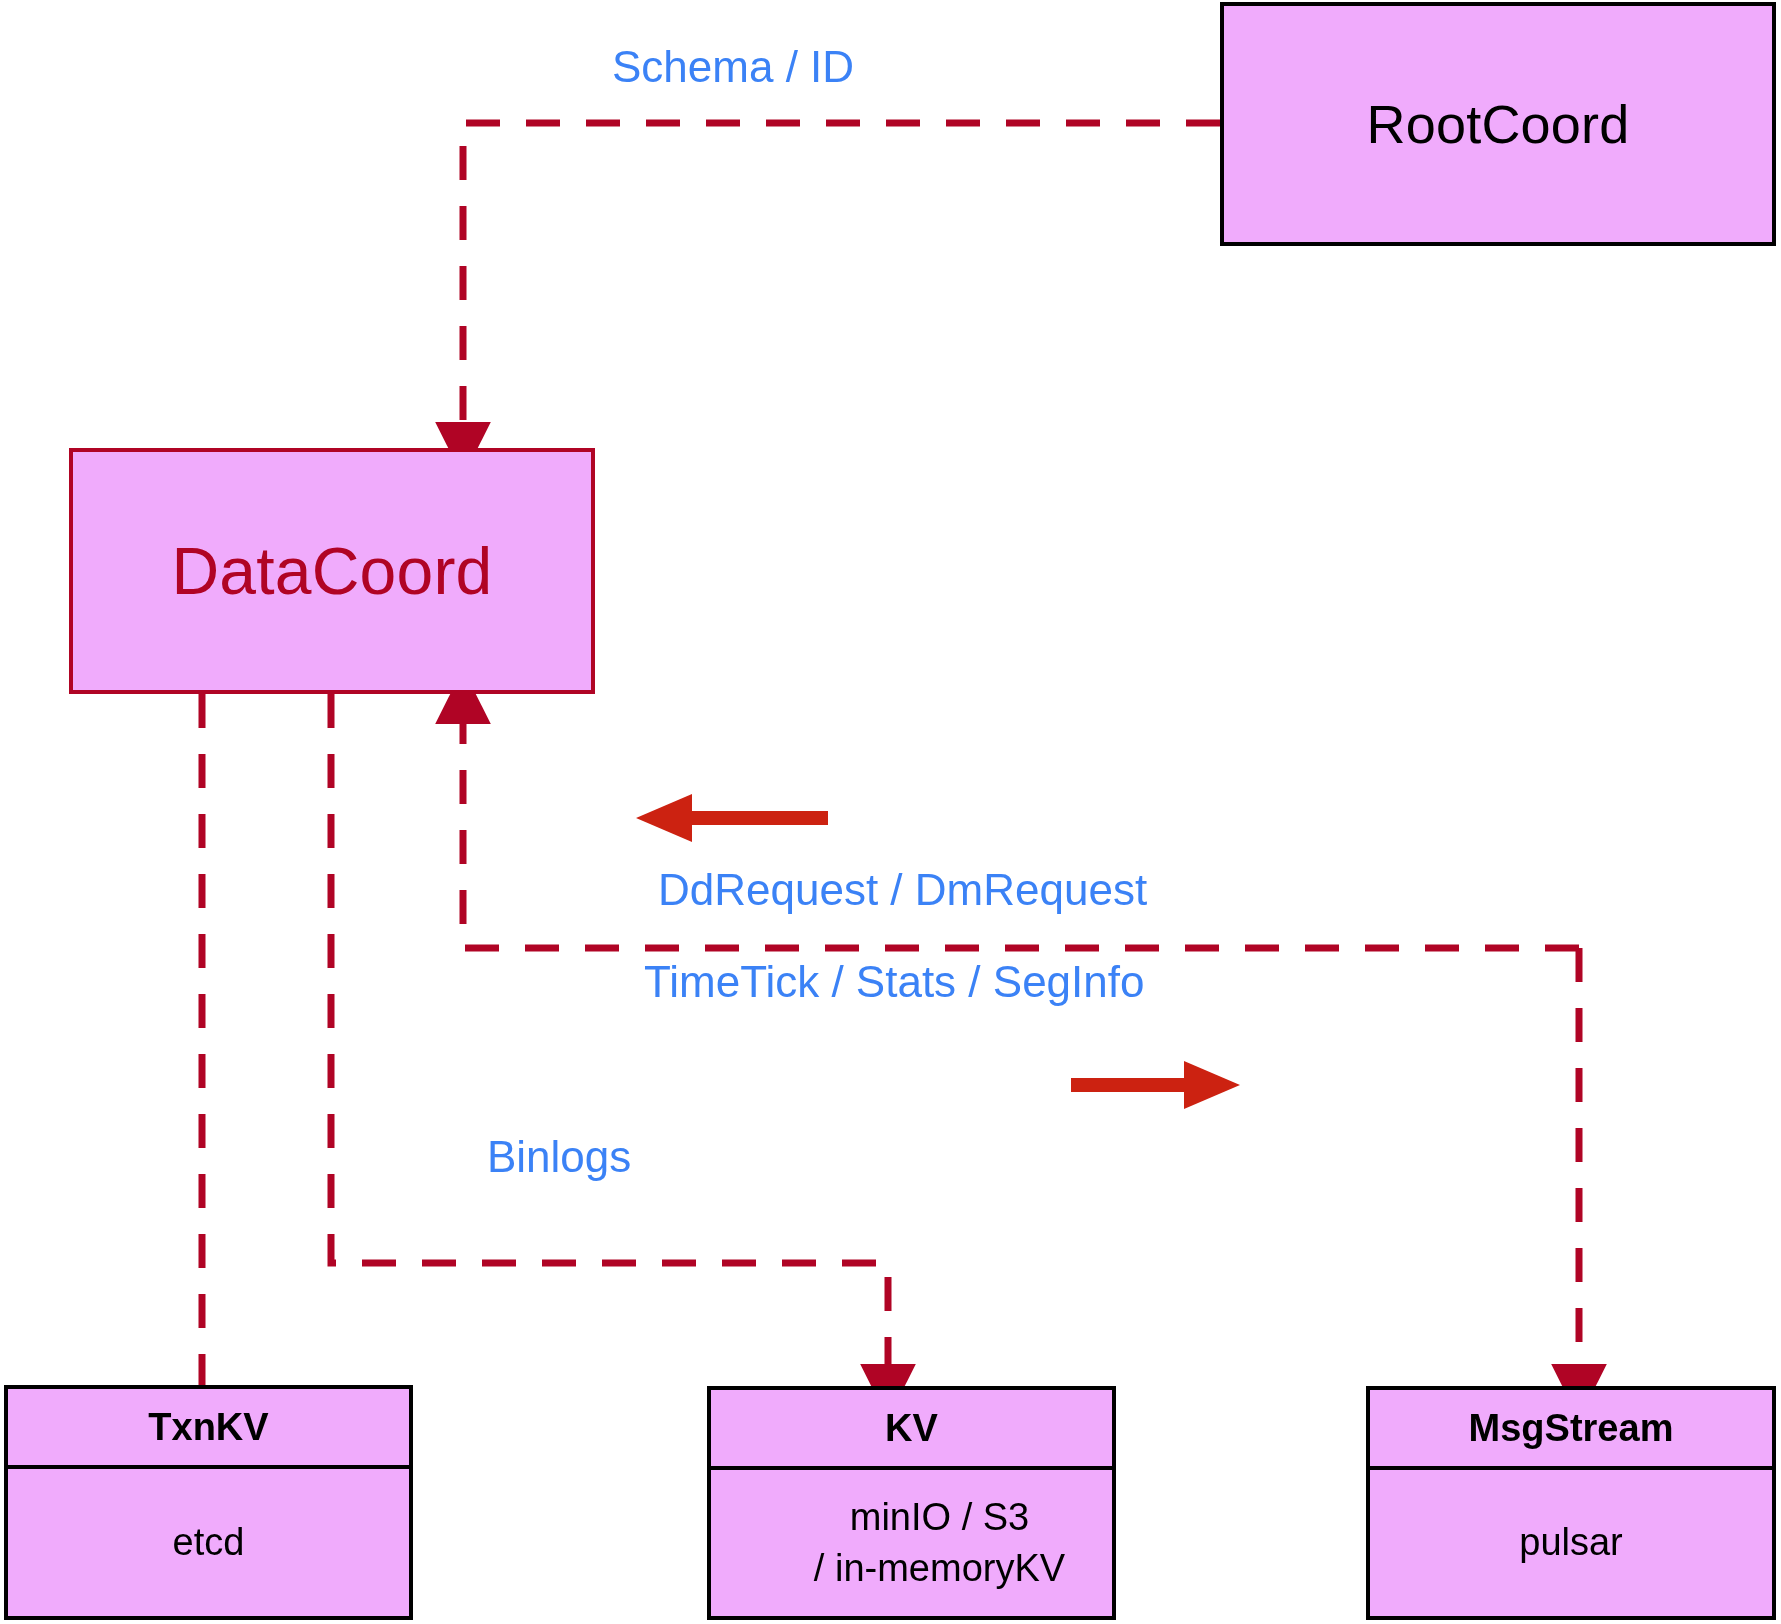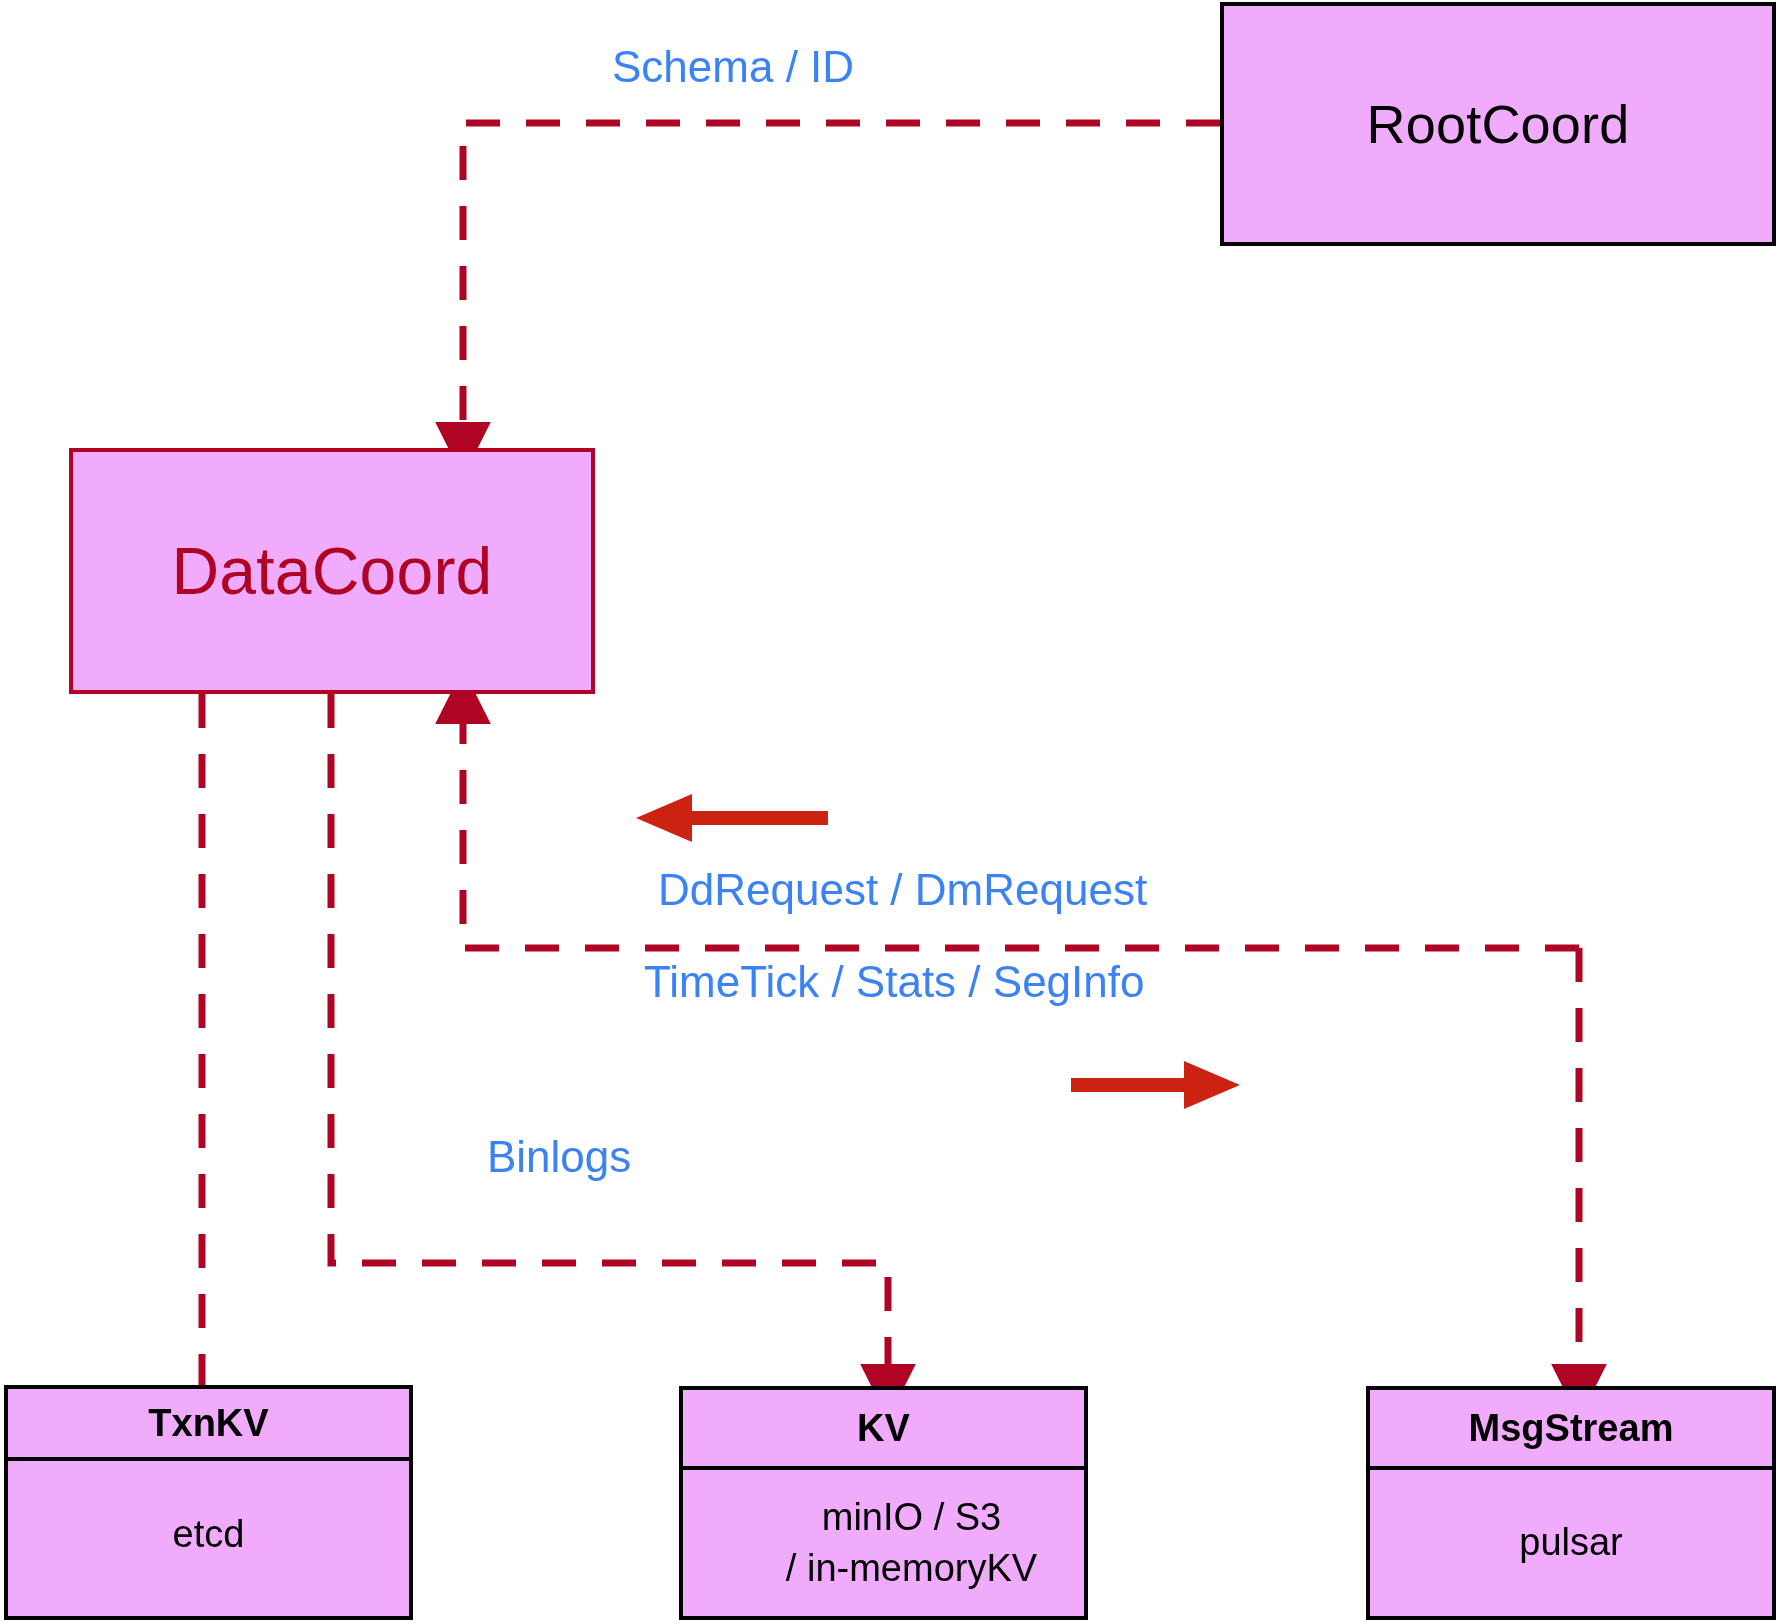--- a/index.html
+++ b/index.html
@@ -134,27 +134,27 @@
 
   <div class="node black" style="left:1220px; top:2px; width:556px; height:244px;">
     <div class="node-title plain-title" style="height:100%;">RootCoord</div>
   </div>
 
   <div class="node red" style="left:69px; top:448px; width:526px; height:246px;">
     <div class="node-title red-title" style="height:100%;">DataCoord</div>
   </div>
 
   <div class="node black" style="left:4px; top:1385px; width:409px; height:235px;">
-    <div class="split-head" style="height:72px;">TxnKV</div>
+    <div class="split-head" style="height:80px;">TxnKV</div>
     <div class="split-body" style="height:147px;">
       <div>etcd</div>
     </div>
   </div>
 
-  <div class="node black" style="left:679px; top:1386px; width:409px; height:234px;">
+  <div class="node black" style="left:707px; top:1386px; width:409px; height:234px;">
     <div class="split-head" style="height:80px;">KV</div>
     <div class="split-body" style="height:146px;margin-left:28px;">
       <div>minIO / S3</div>
       <div>/ in-memoryKV</div>
     </div>
   </div>
 
   <div class="node black" style="left:1366px; top:1386px; width:410px; height:234px;">
     <div class="split-head" style="height:80px;">MsgStream</div>
     <div class="split-body" style="height:146px;">

